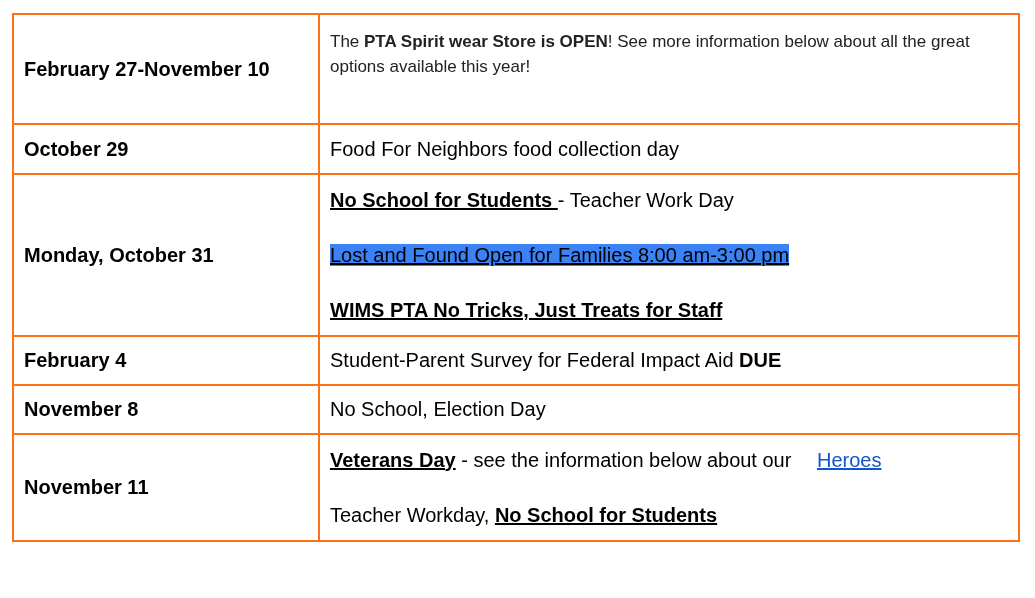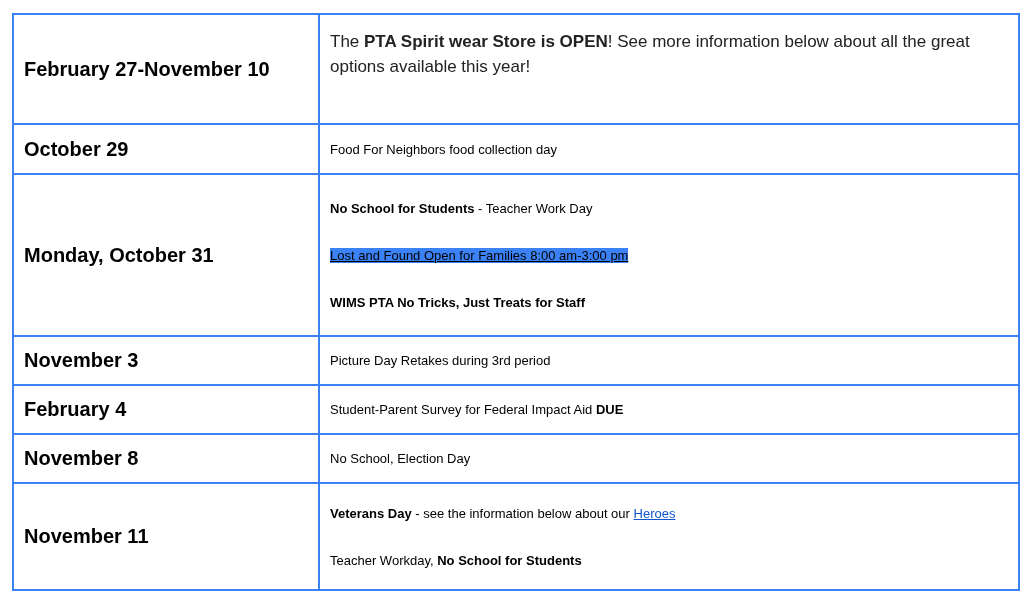--- a/index.html
+++ b/index.html
@@ -1,33 +1,33 @@
 <!DOCTYPE html>
 <html><head>
 <meta charset="utf-8">
 <style>
   html, body { margin: 0; padding: 0; background: #ffffff; }
   body { width: 1035px; height: 598px; position: relative; overflow: hidden;
          font-family: "Liberation Sans", sans-serif; color: #000; }
   .tbl { position: absolute; left: 12px; top: 13px; width: 1008px;
          border-collapse: collapse; table-layout: fixed; }
-  .tbl td { border: 2px solid #3b82f6; padding: 0 10px; vertical-align: middle; }
+  .tbl td { border: 2px solid #f97316; padding: 0 10px; vertical-align: middle; }
   .col-date { width: 306px; }
   .date { font-weight: bold; font-size: 20px; }
-  .desc { font-size: 13px; }
+  .desc { font-size: 20px; }
   .r1 td { height: 94px; }
   .r2 td { height: 48px; }
   .r3 td { height: 160px; }
   .r4 td, .r5 td, .r6 td { height: 47px; }
   .r7 td { height: 105px; }
   .small { font-size: 17px; color: #222222; line-height: 25px; vertical-align: top !important; padding-top: 14px !important; }
   .b { font-weight: bold; }
-  .u { }
+  .u { text-decoration: underline; }
   .hl { background: #3b82f6; text-decoration: underline; }
-  .link { color: #1155cc; text-decoration: underline; }
+  .link { color: #1155cc; text-decoration: underline; margin-left: 20px; }
   .line { display: block; }
   .gap { margin-top: 32px; }
 </style>
 </head>
 <body>
 
 <table class="tbl">
   <colgroup>
       <col class="col-date">
       <col>
@@ -50,24 +50,20 @@
           <span class="b u">No School for Students </span><span>- Teacher Work Day</span>
         </span>
         <span class="line gap">
           <span class="hl">Lost and Found Open for Families 8:00 am-3:00 pm</span>
         </span>
         <span class="line gap">
           <span class="b u">WIMS PTA No Tricks, Just Treats for Staff</span>
         </span>
       </td>
     </tr>
-    <tr class="r4">
-      <td class="date">November 3</td>
-      <td class="desc">Picture Day Retakes during 3rd period</td>
-    </tr>
     <tr class="r5">
       <td class="date">February 4</td>
       <td class="desc">
         <span>Student-Parent Survey for Federal Impact Aid </span><span class="b">DUE</span>
       </td>
     </tr>
     <tr class="r6">
       <td class="date">November 8</td>
       <td class="desc">No School, Election Day</td>
     </tr>

